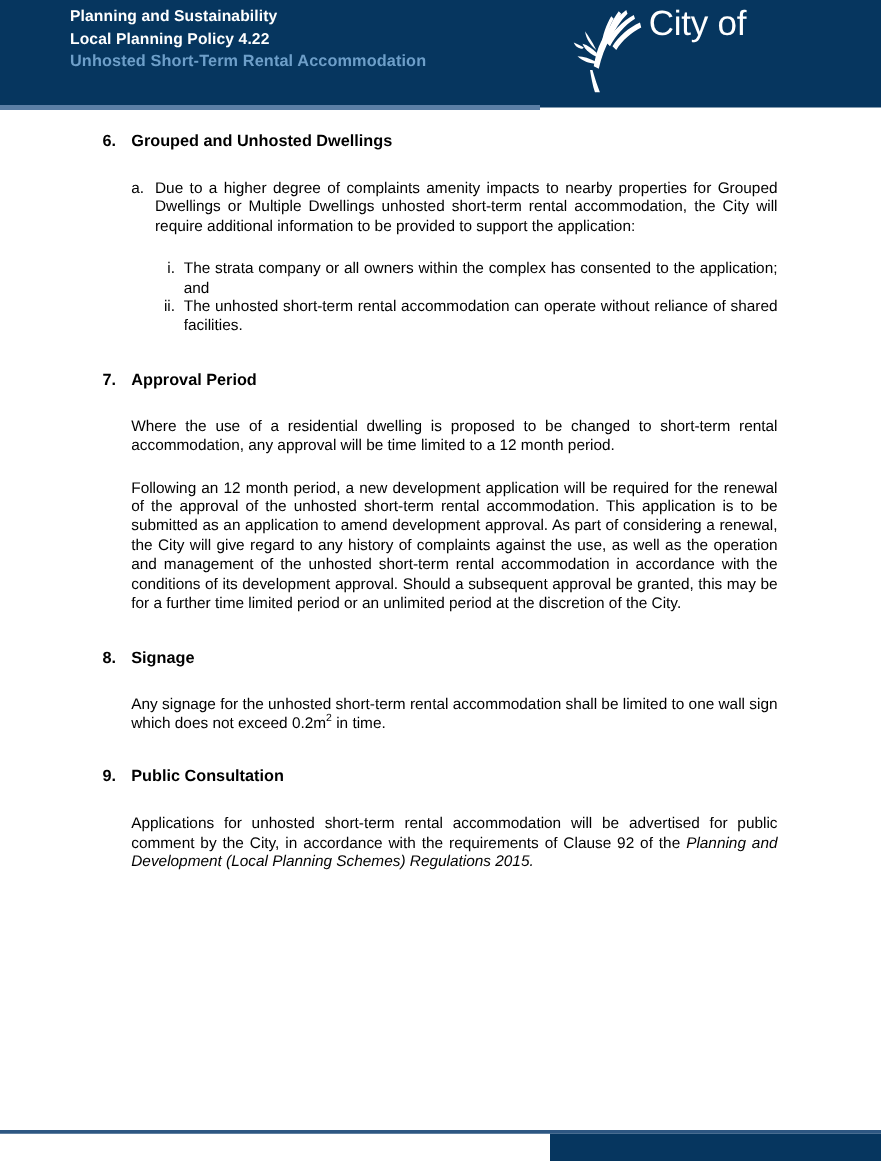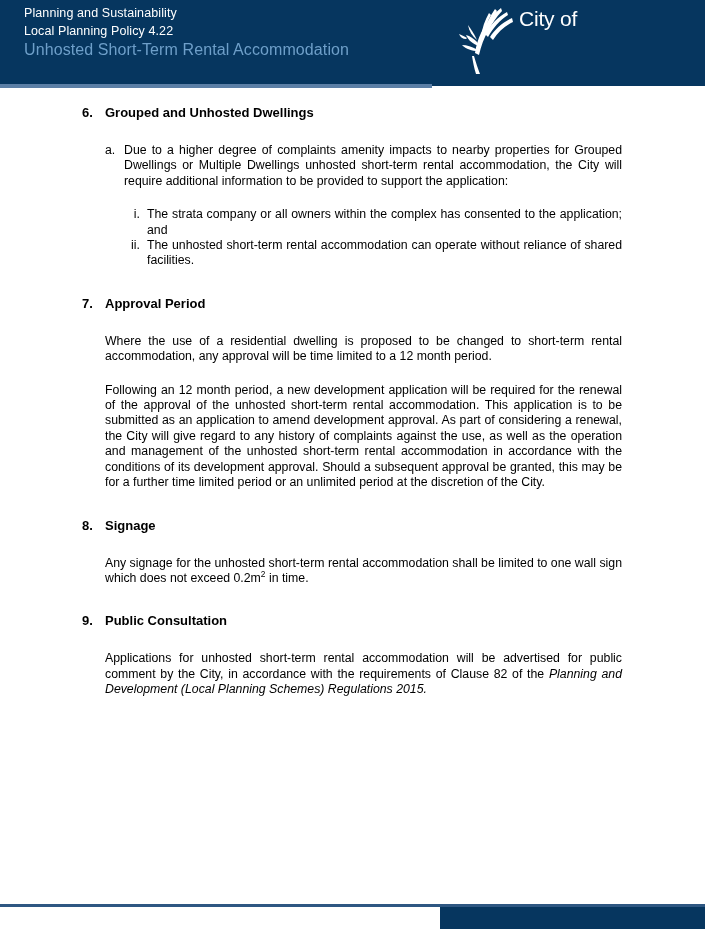--- a/index.html
+++ b/index.html
@@ -25,29 +25,30 @@
     background: #06365f;
   }
   .header-titles {
     position: absolute;
     left: 24px;
     top: 7px;
     line-height: 1.0;
   }
   .header-line {
     font-size: 12.5px;
-    font-weight: normal;
+    font-weight: bold;
     color: #ffffff;
     letter-spacing: 0.1px;
     margin-bottom: 5px;
     white-space: nowrap;
+    margin-left: 32px;
   }
   .header-line.accent {
     color: #6e9fc9;
-    font-size: 16px;
+    font-size: 13px;
     margin-bottom: 0;
   }
 
   
   .header-rule {
     position: absolute;
     left: 0;
     top: 84px;
     width: 432px;
     height: 4px;
@@ -77,21 +78,21 @@
     width: 66px;
     height: 68px;
   }
   .logo-text {
     position: absolute;
     left: 62px;
     top: 2px;
     color: #ffffff;
   }
   .logo-city {
-    font-size: 21px;
+    font-size: 28px;
     line-height: 22px;
     font-weight: normal;
     letter-spacing: -0.2px;
   }
   .logo-wanneroo {
     font-size: 34px;
     line-height: 35px;
     font-weight: bold;
     letter-spacing: -0.6px;
   }
@@ -278,19 +279,19 @@
   </div>
 
   <div class="spacer-xl"></div>
 
   <div class="section">
     <div class="sec-heading">
       <span class="num">9.</span>
       <span>Public Consultation</span>
     </div>
     <div class="spacer-lg"></div>
-    <p class="para"><span>Applications for unhosted short-term rental accommodation will be advertised for public comment by the City, in accordance with the requirements of Clause 82 of the </span><span class="italic">Planning and Development (Local Planning Schemes) Regulations 2015.</span></p>
+    <p class="para"><span>Applications for unhosted short-term rental accommodation will be advertised for public comment by the City, in accordance with the requirements of Clause 92 of the </span><span class="italic">Planning and Development (Local Planning Schemes) Regulations 2015.</span></p>
   </div>
 
 </div>
 
 <div class="footer-rule"></div>
 <div class="footer-block"></div>
 
 </body></html>

